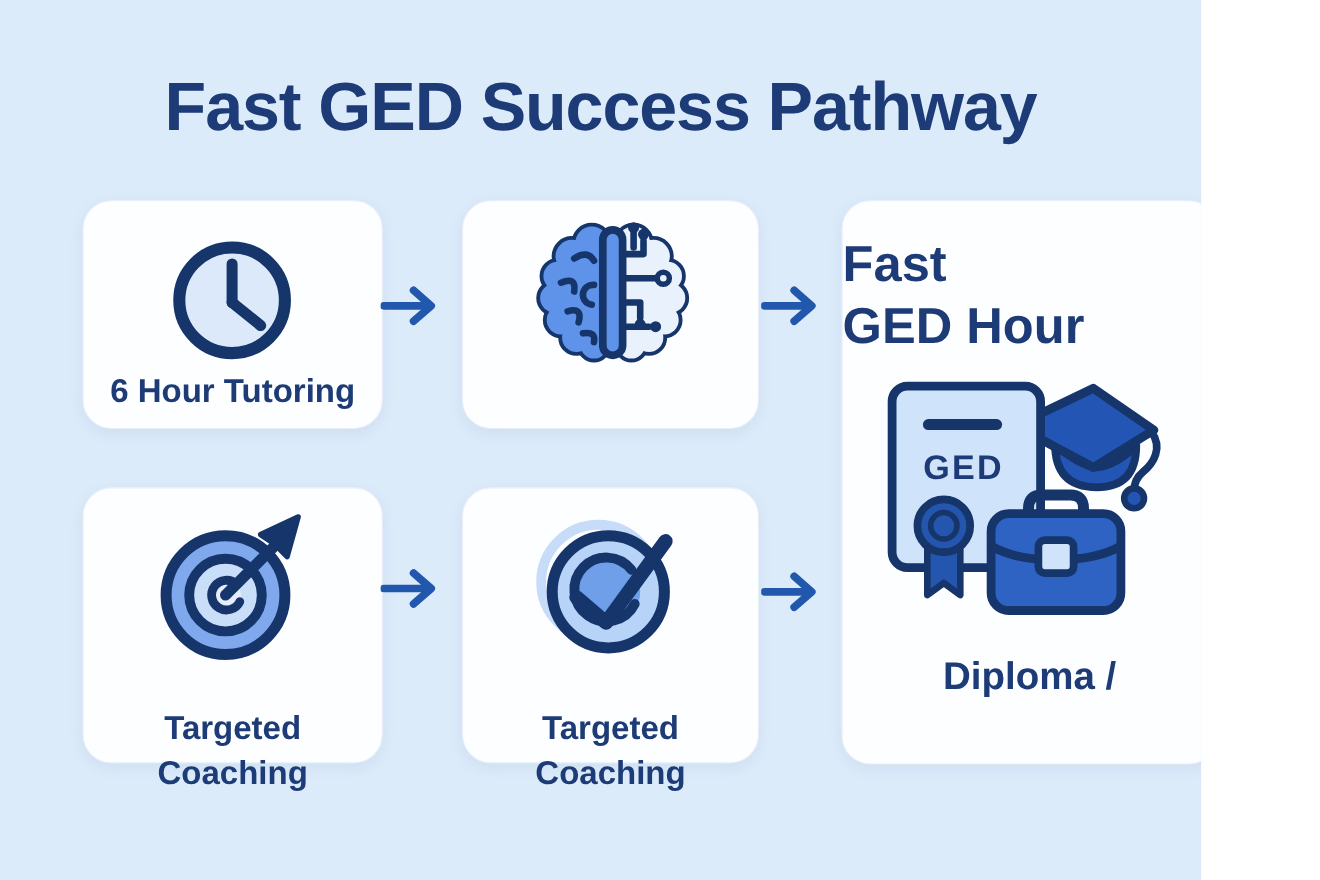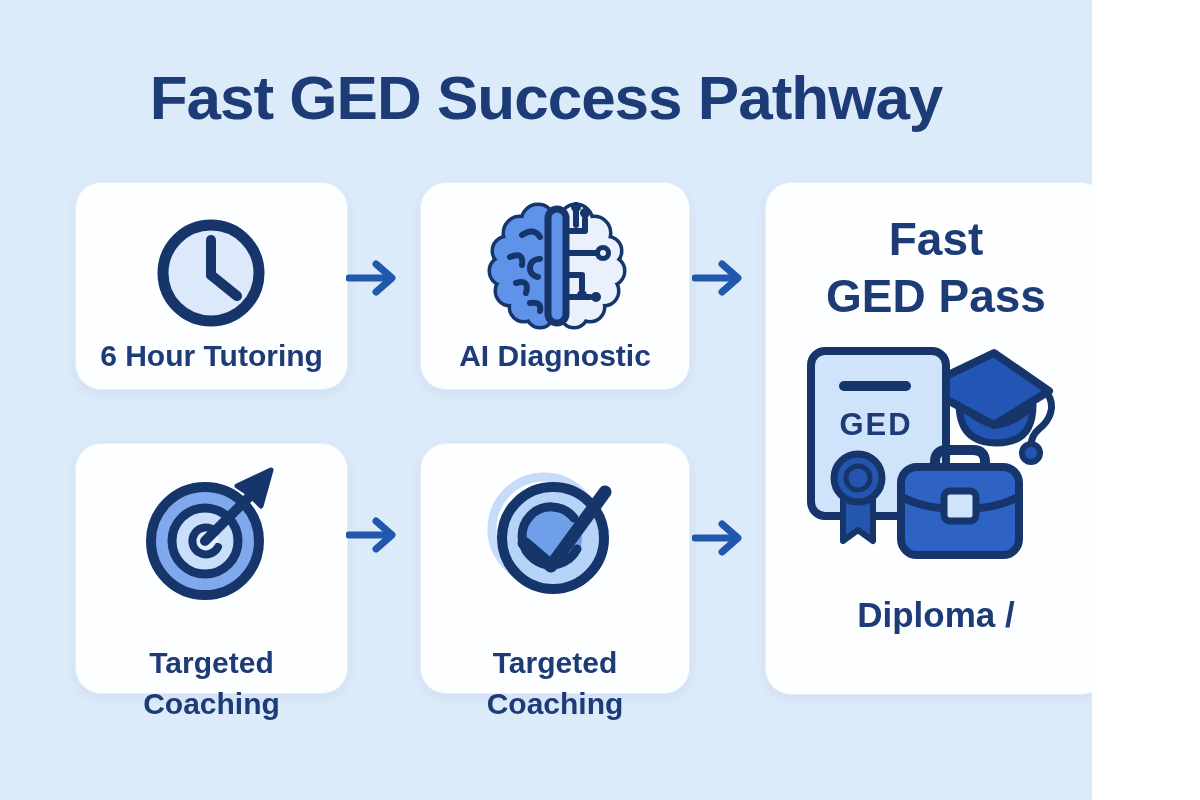--- a/index.html
+++ b/index.html
@@ -26,21 +26,21 @@
   .c5 { left:420px; top:443px; width:268px; height:249px; }
   .icon { position:absolute; }
   .label {
     position:absolute; left:0; width:100%; text-align:center;
     font-weight:bold; font-size:30px; line-height:41px; color:var(--text);
   }
   .label span { display:block; }
   .lbl-one { top:156px; line-height:34px; }
   .lbl-two { top:157px;margin-top:41px; }
   .big-heading {
-    position:absolute; left:0; top:28px; width:100%; text-align:center;
+    position:absolute; left:0; top:28px; width:100%; 
     font-weight:bold; font-size:46px; line-height:57px; color:var(--text);
   }
   .big-heading span { display:block; }
   .big-caption {
     position:absolute; left:0; top:396px; width:100%; text-align:center;
     font-weight:bold; font-size:35px; line-height:48px; color:var(--text);
   }
   .big-caption span { display:block;margin-top:12px; }
   .arrow { position:absolute; }
   
@@ -167,29 +167,26 @@
             <path d="M84,100 H108"></path>
             <path d="M94,14 V28"></path>
         </g>
         <circle class="fN" cx="103" cy="16" r="5"></circle>
         <circle class="sN fBrainR" cx="121" cy="56" r="5.5" stroke-width="5"></circle>
         <circle class="fN" cx="100" cy="98" r="5"></circle>
         <circle class="fN" cx="114" cy="100" r="5"></circle>
         <circle class="fN" cx="94" cy="10" r="5"></circle>
       </g>
     </svg>
-    <div class="label lbl-one">
-      <span>AI Diagnostic</span>
-    </div>
   </div>
 
   <div class="card c3">
     <div class="big-heading">
       <span>Fast</span>
-      <span>GED Pass</span>
+      <span>GED Hour</span>
     </div>
     <svg class="icon" style="left:15px;top:160px" width="290" height="220" viewBox="0 0 290 220">
 
       <g>
         <path class="sN fCap" d="M178,60 Q178,100 216,100 Q252,100 252,62 Q234,80 216,82 Q198,80 178,60 Z" stroke-width="7"></path>
         <path class="sN fCap" d="M142,44 L213,10 L268,48 L213,82 Z" stroke-width="8"></path>
         <path class="sN f0" d="M266,50 C276,64 268,78 258,86 C252,91 250,97 250,103" stroke-width="7"></path>
         <circle class="sN fCap" cx="250" cy="110" r="9" stroke-width="6"></circle>
       </g>
 

